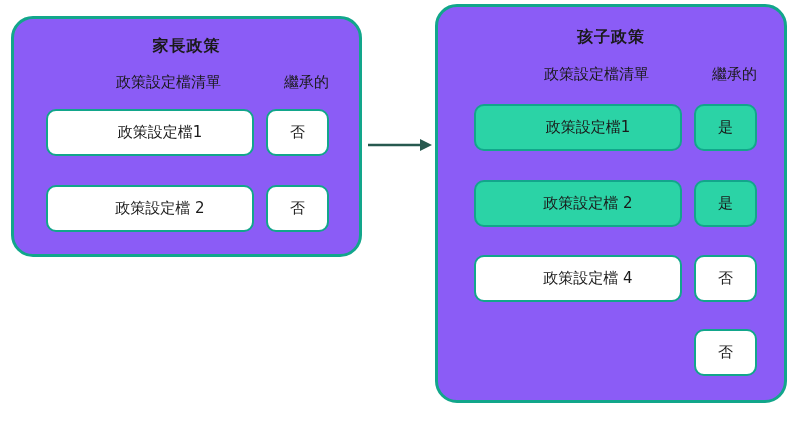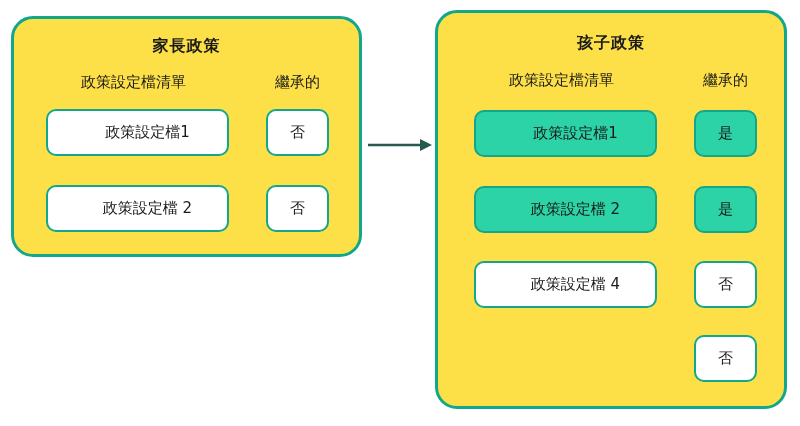--- a/index.html
+++ b/index.html
@@ -13,49 +13,49 @@
     position: relative;
     width: 800px;
     height: 426px;
     background: #ffffff;
     overflow: hidden;
   }
   .panel {
     position: absolute;
     border: 3px solid #12a68b;
     border-radius: 22px;
-    background: #fde047;
+    background: #8b5cf6;
     box-sizing: border-box;
   }
   .panel-parent {
     left: 11px;
     top: 16px;
     width: 351px;
     height: 241px;
   }
   .panel-child {
     left: 435px;
-    top: 10px;
+    top: 4px;
     width: 352px;
     height: 399px;
   }
   .panel-title {
     position: absolute;
     left: 0;
     width: 100%;
     text-align: center;
     font-size: 16px;
     font-weight: bold;
     letter-spacing: 1px;
   }
   .panel-parent .panel-title { top: 17px; }
   .panel-child  .panel-title { top: 20px; }
   .col-header {
     position: absolute;
-    text-align: center;
+    text-align: right;
     font-size: 15px;
     white-space: nowrap;
   }
   .panel-parent .hdr-profiles { left: 32px;  width: 175px; top: 54px; }
   .panel-parent .hdr-inherited{ left: 252px; width: 63px;  top: 54px; }
   .panel-child  .hdr-profiles { left: 36px;  width: 175px; top: 58px; }
   .panel-child  .hdr-inherited{ left: 256px; width: 63px;  top: 58px; }
   .box {
     position: absolute;
     box-sizing: border-box;
@@ -66,21 +66,21 @@
     display: flex;
     align-items: center;
     justify-content: center;
     font-size: 15px;
     white-space: nowrap;
   }
   .box.filled {
     background: #2bd3a6;
     border-color: #12a68b;
   }
-  .profile-box { width: 183px; padding-left: 20px; }
+  .profile-box { width: 208px; padding-left: 20px; }
   .inherit-box { width: 63px; }
   .panel-parent .profile-box { left: 32px; }
   .panel-parent .inherit-box { left: 252px; }
   .panel-parent .row-0 { top: 90px; }
   .panel-parent .row-1 { top: 166px; }
   .panel-child .profile-box { left: 36px; }
   .panel-child .inherit-box { left: 256px; }
   .panel-child .row-0 { top: 97px; }
   .panel-child .row-1 { top: 173px; }
   .panel-child .row-2 { top: 248px; }

